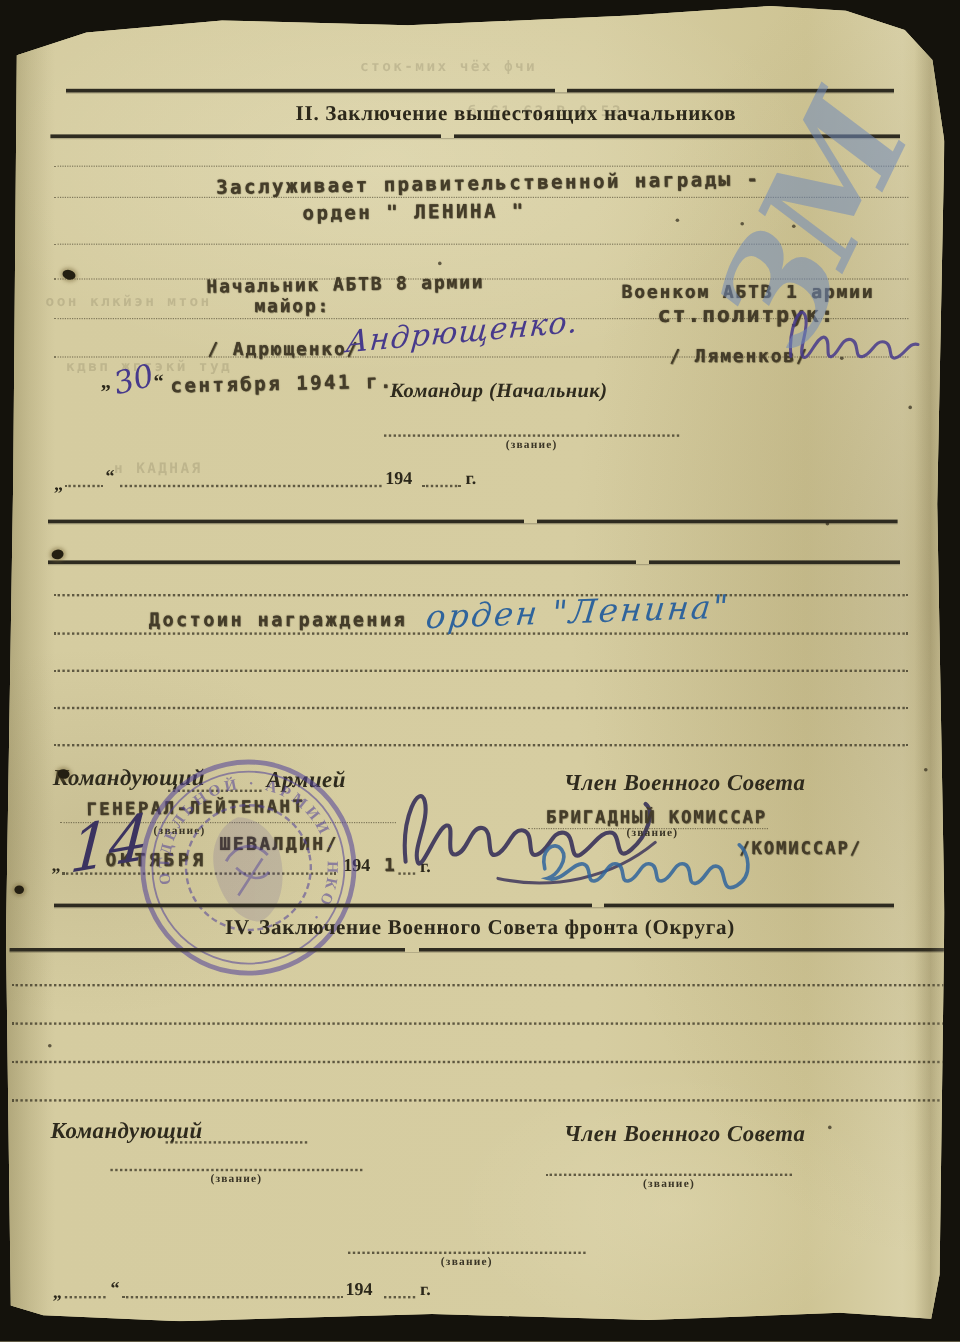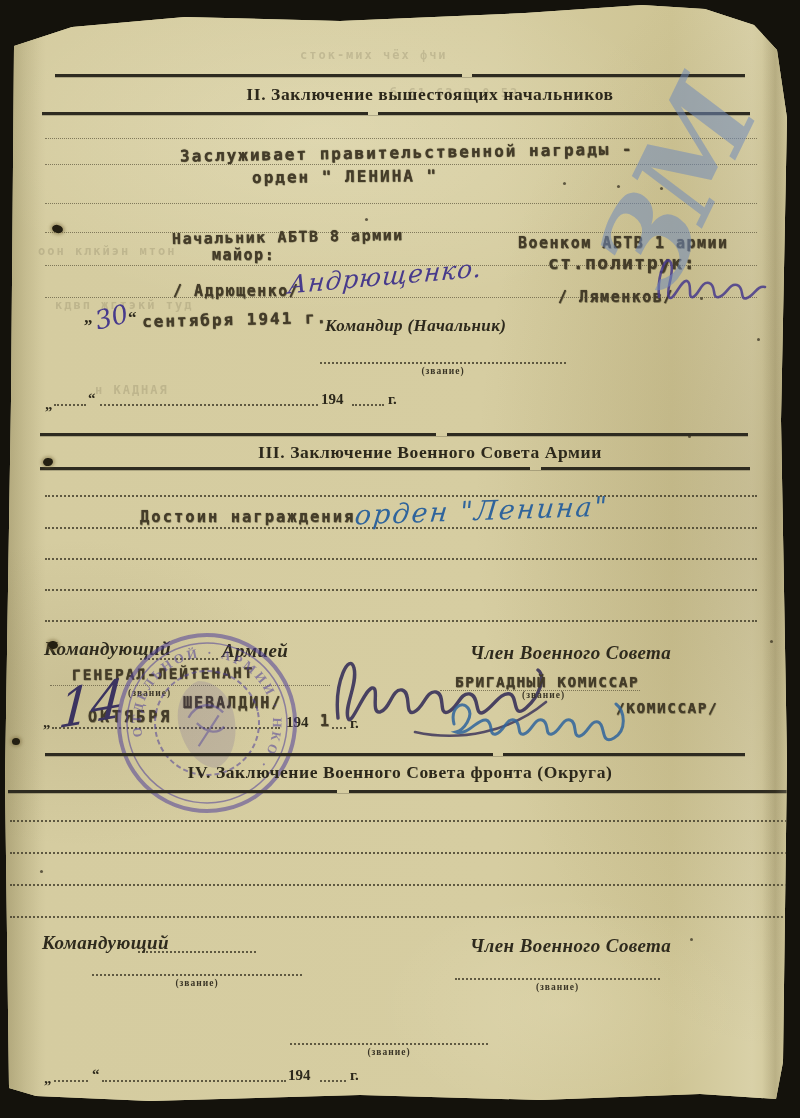--- a/index.html
+++ b/index.html
@@ -109,30 +109,29 @@
   <div class="el dot" style="left:54px;top:404px;width:32px;"></div>
   <div class="el printed" style="left:88px;top:390px;font-size:15px;">“</div>
   <div class="el dot" style="left:100px;top:404px;width:218px;"></div>
   <div class="el printed yr" style="left:321px;top:391px;">194</div>
   <div class="el dot" style="left:352px;top:404px;width:32px;"></div>
   <div class="el printed yr" style="left:388px;top:391px;">г.</div>
 
   <div class="el hw" style="left:598px;top:128px;font-size:118px;font-weight:700;color:rgba(113,139,185,.55);transform:rotate(-64deg);transform-origin:40% 60%;letter-spacing:-6px;">ЗМ</div>
 
   <div class="el rule-thick" style="left:40px;top:433px;width:708px;background:linear-gradient(90deg,#2e2b20 0 56%,transparent 56% 57.5%,#2e2b20 57.5% 100%);"></div>
-  <div class="el printed head" style="left:70px;top:442px;width:720px;">III. Заключение Военного Совета Армии</div>
   <div class="el rule-thick" style="left:40px;top:467px;width:710px;background:linear-gradient(90deg,#2e2b20 0 69%,transparent 69% 70.5%,#2e2b20 70.5% 100%);"></div>
 
   <div class="el dot" style="left:45px;top:495px;width:712px;"></div>
   <div class="el dot" style="left:45px;top:527px;width:712px;"></div>
   <div class="el dot" style="left:45px;top:558px;width:712px;"></div>
   <div class="el dot" style="left:45px;top:589px;width:712px;"></div>
   <div class="el dot" style="left:45px;top:620px;width:712px;"></div>
 
-  <div class="el typed" style="left:140px;top:508px;font-size:15.5px;letter-spacing:2px;">Достоин награждения</div>
+  <div class="el typed" style="left:124px;top:508px;font-size:15.5px;letter-spacing:2px;">Достоин награждения</div>
   <div class="el hw hw-blue" style="left:355px;top:495px;font-size:27px;transform:rotate(-2deg) skewX(-8deg);letter-spacing:2px;">орден "Ленина"</div>
 
   <div class="el printed ital" style="left:44px;top:638px;">Командующий</div>
   <div class="el dot" style="left:140px;top:658px;width:78px;"></div>
   <div class="el printed ital" style="left:222px;top:640px;">Армией</div>
   <div class="el printed ital" style="left:470px;top:642px;">Член Военного Совета</div>
 
   <div class="el dot-f" style="left:50px;top:685px;width:280px;"></div>
   <div class="el typed" style="left:72px;top:666px;font-size:14.5px;letter-spacing:2px;transform:rotate(-0.8deg);">ГЕНЕРАЛ-ЛЕЙТЕНАНТ</div>
   <div class="el printed zv" style="left:128px;top:688px;">(звание)</div>

